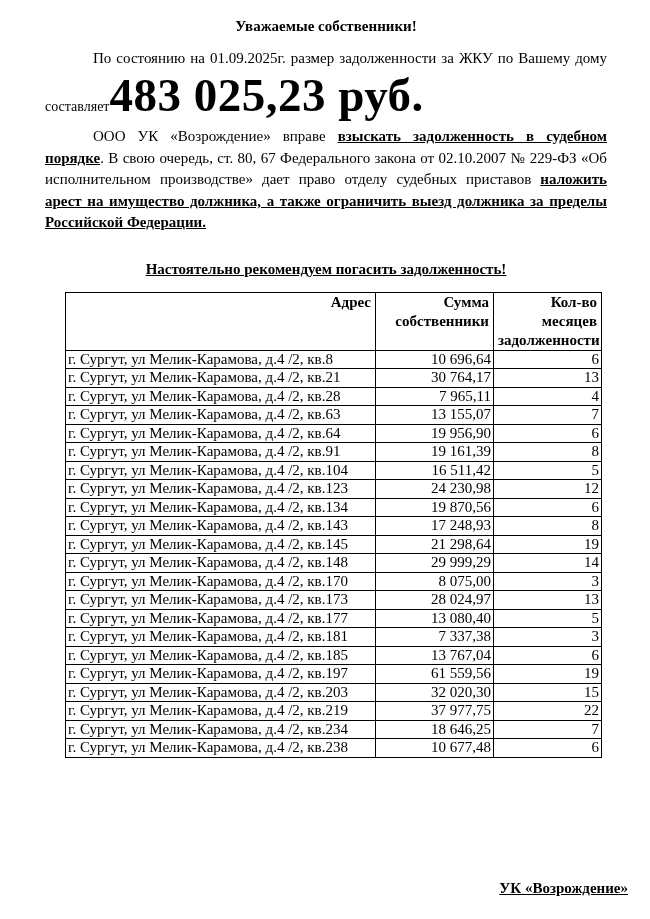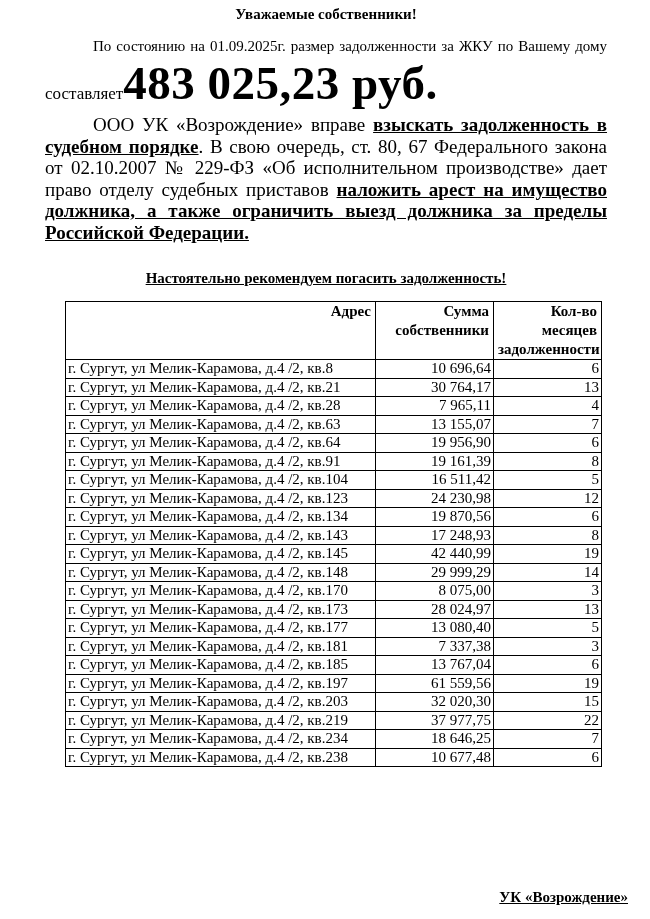--- a/index.html
+++ b/index.html
@@ -6,21 +6,21 @@
   body {
     width: 650px; height: 919px;
     background: #ffffff;
     color: #000000;
     font-family: "Liberation Serif", serif;
     -webkit-font-smoothing: antialiased;
   }
   .page {
     box-sizing: border-box;
     width: 650px; height: 919px;
-    padding: 0 43px 0 45px;
+    padding: 12px 43px 0 45px;
     overflow: hidden;
   }
   .title {
     text-align: center;
     font-weight: bold;
     font-size: 15px;
     margin: 6px 0 0 0;
   }
   .intro {
     font-size: 15px;
@@ -29,29 +29,29 @@
     text-align: justify;
     text-align-last: justify;
     margin: 13px 0 0 0;
   }
   .amount-line {
     display: flex;
     align-items: baseline;
     margin: 4px 0 0 0;
     white-space: nowrap;
   }
-  .amount-prefix { font-size: 17px; }
+  .amount-prefix { font-size: 14px; }
   .amount-big {
     font-weight: bold;
     font-size: 47px;
     line-height: 1.0;
     letter-spacing: 0.5px;
   }
   .legal {
-    font-size: 19px;
+    font-size: 15px;
     line-height: 21.5px;
     text-indent: 48px;
     text-align: justify;
     margin: 7px 0 0 0;
   }
   .bu {
     font-weight: bold;
     text-decoration: underline;
   }
   .recommend {
@@ -186,21 +186,21 @@
   </tr>
 
   <tr>
     <td class="addr">г. Сургут, ул Мелик-Карамова, д.4 /2, кв.143</td>
     <td class="num">17 248,93</td>
     <td class="num">8</td>
   </tr>
 
   <tr>
     <td class="addr">г. Сургут, ул Мелик-Карамова, д.4 /2, кв.145</td>
-    <td class="num">42 440,99</td>
+    <td class="num">21 298,64</td>
     <td class="num">19</td>
   </tr>
 
   <tr>
     <td class="addr">г. Сургут, ул Мелик-Карамова, д.4 /2, кв.148</td>
     <td class="num">29 999,29</td>
     <td class="num">14</td>
   </tr>
 
   <tr>

